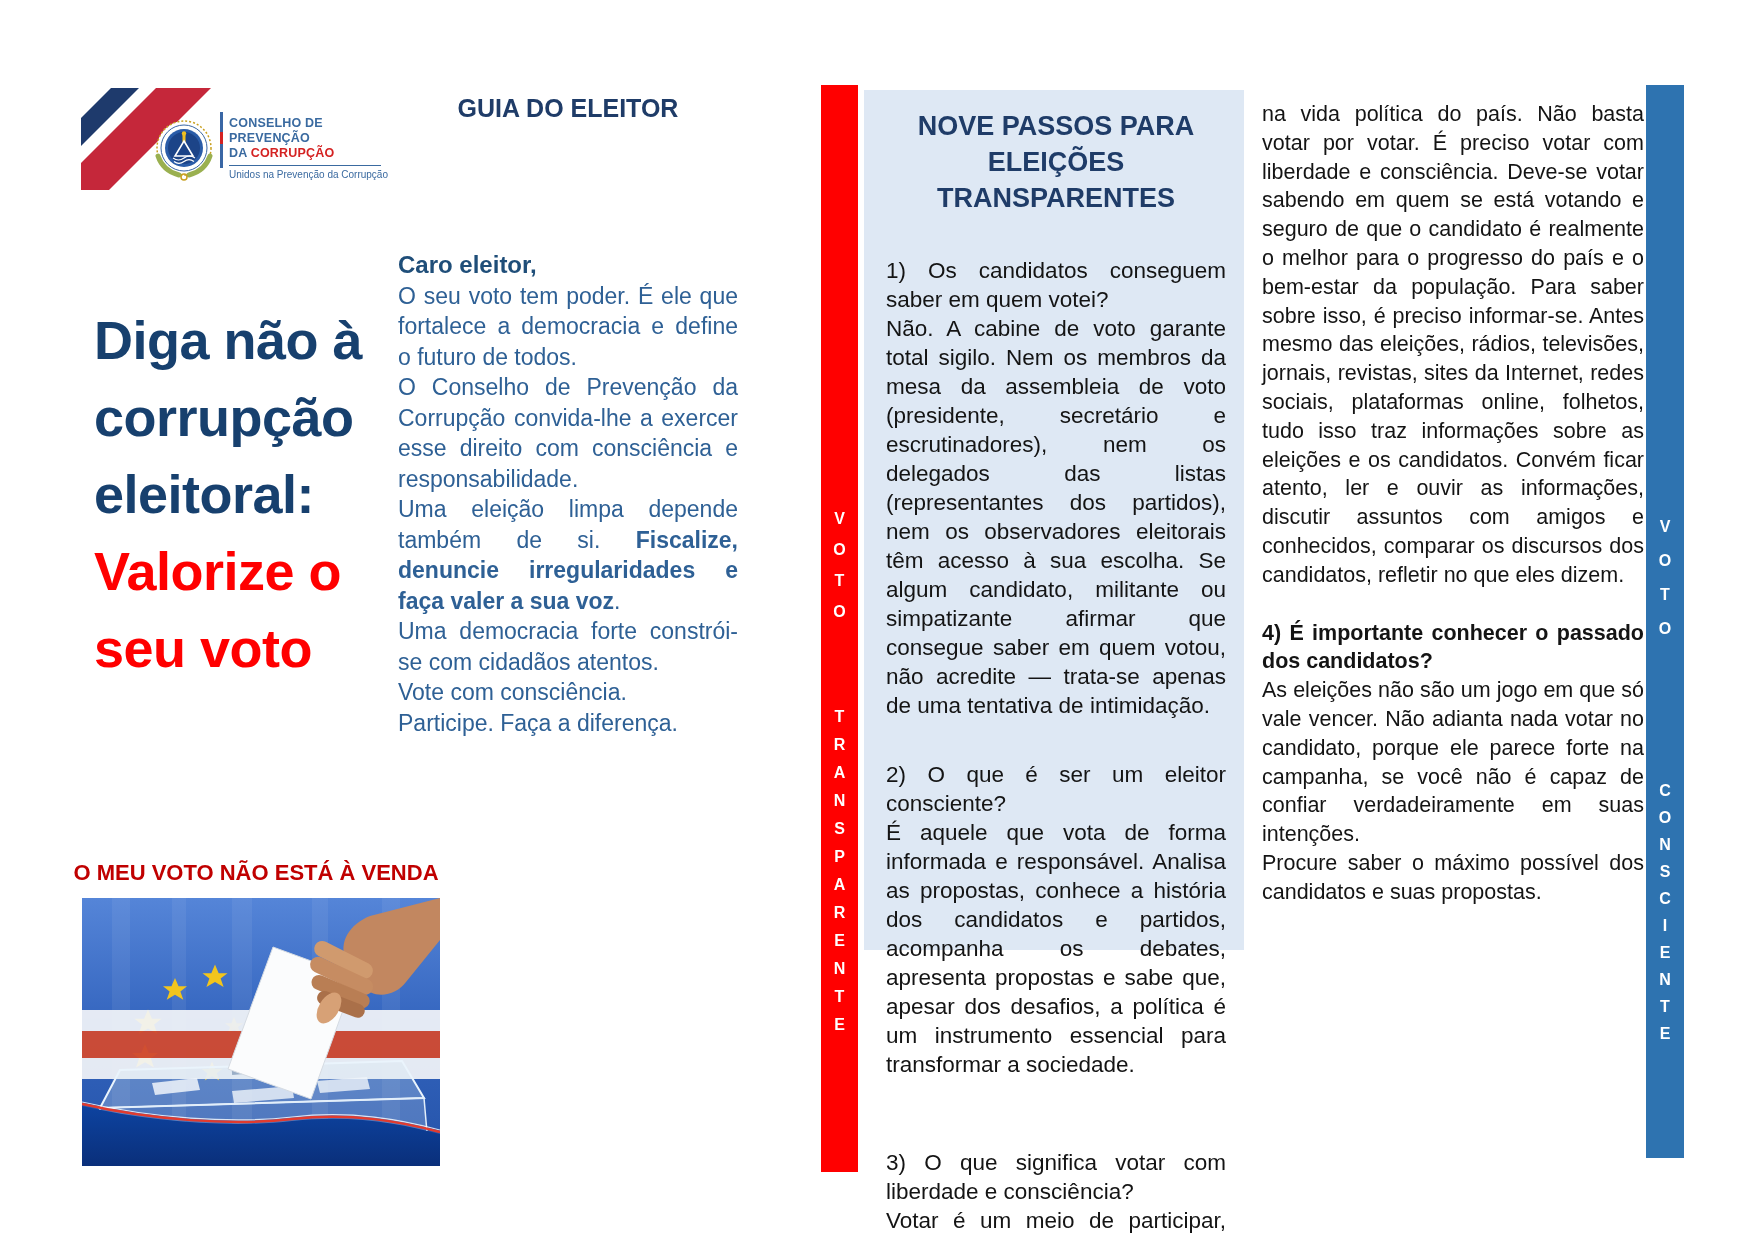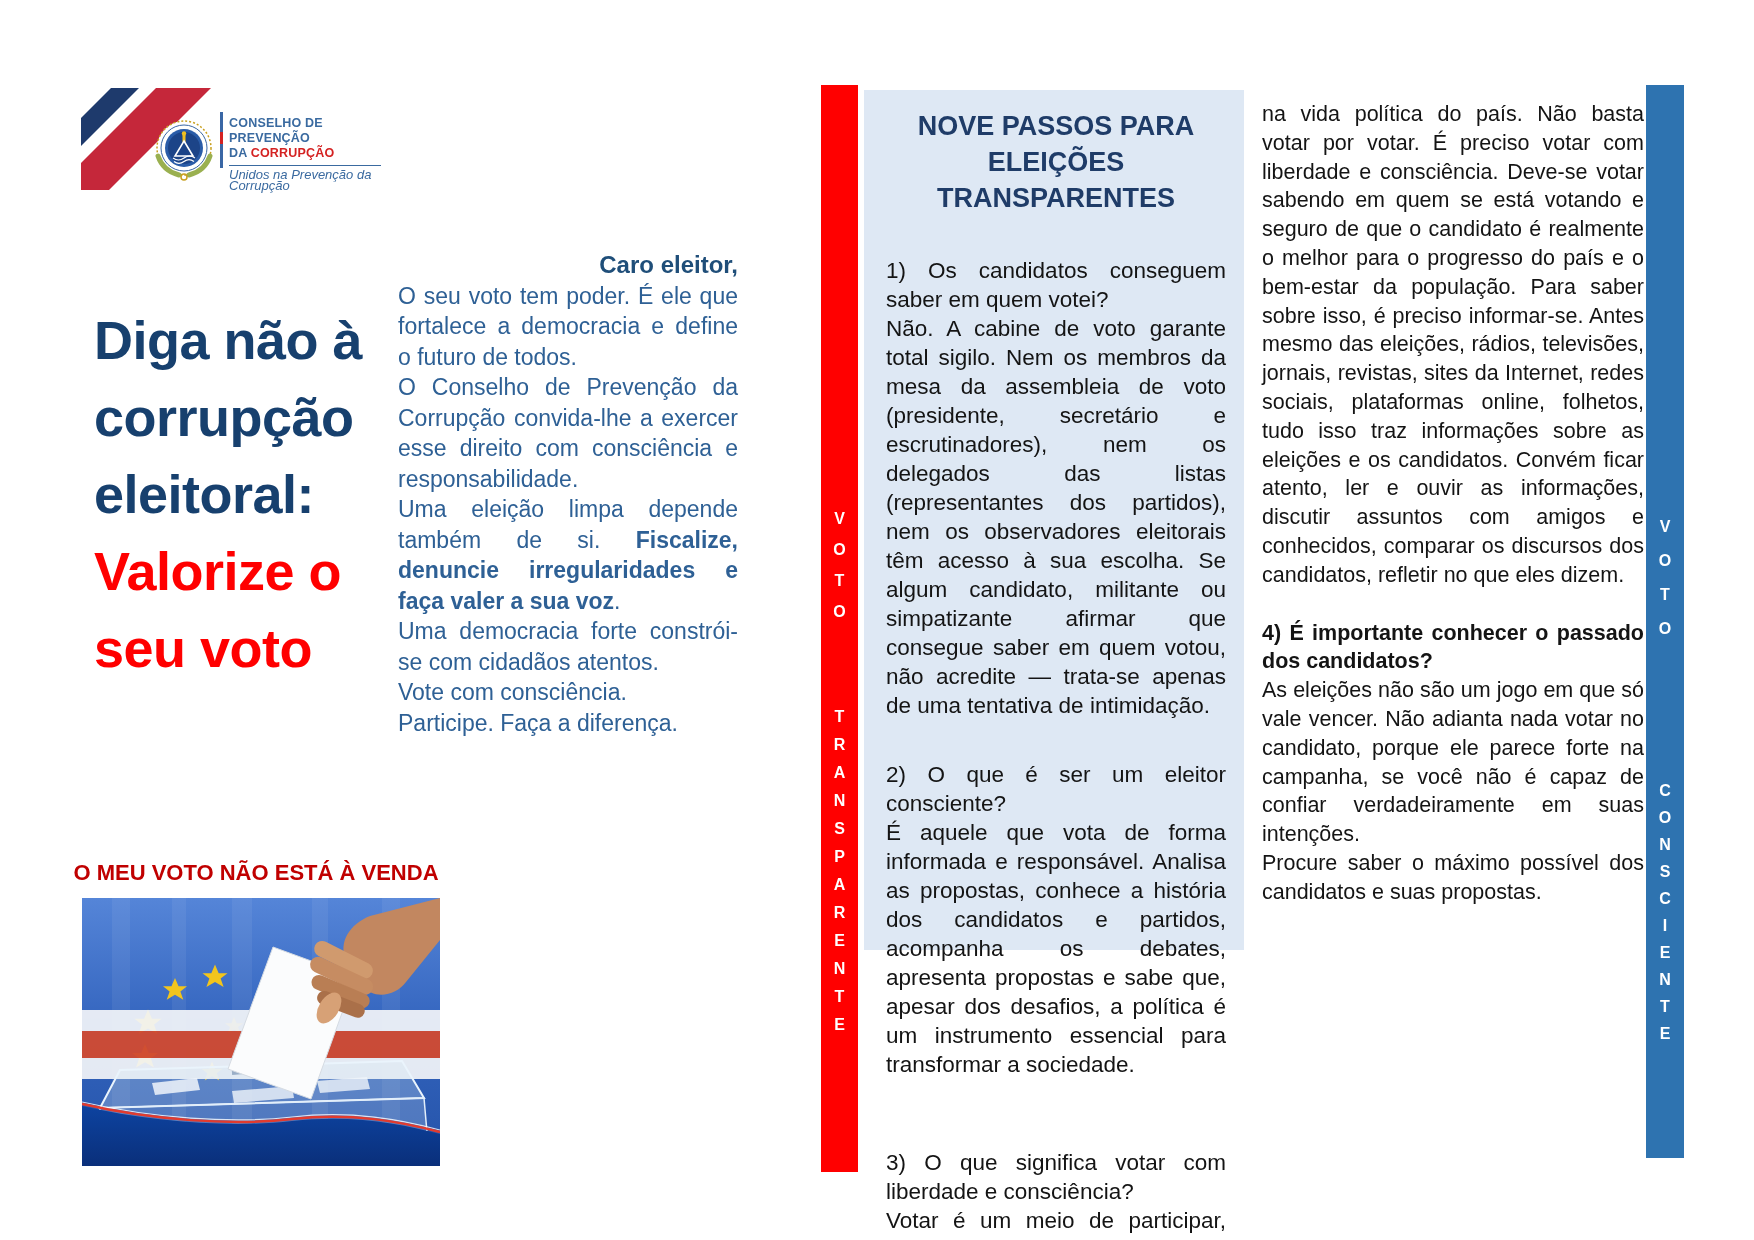--- a/index.html
+++ b/index.html
@@ -9,35 +9,35 @@
     --accent-red:#FF0000;--bar-blue:#2E73B0;--panel-bg:#DEE8F4;
     --navy:#1F3C68;--steel:#2E6095;--slogan-red:#C00000;--title-blue:#17406E;
   }
   
   .logo{position:absolute;left:81px;top:88px;width:305px;height:102px;}
   .logo svg{position:absolute;left:0;top:0;}
   .logo-text{position:absolute;left:148px;top:28px;width:160px;color:#3a6aa0;}
   .lt1,.lt2{font-size:12.5px;font-weight:bold;line-height:15px;letter-spacing:.2px;}
   .lt2 .red{color:#d42222;}
   .lt-rule{height:1px;background:#3a6aa0;margin:4px 0 3px 0;width:152px;}
-  .lt3{font-size:13px;line-height:11px;font-style:italic;}
+  .lt3{font-size:10px;line-height:11px;}
   
   .guia-header{position:absolute;left:398px;top:94px;width:340px;text-align:center;
     font-size:25px;font-weight:bold;color:var(--navy);}
   
   .big-title{position:absolute;left:94px;top:302px;font-size:54px;font-weight:bold;
     line-height:77px;color:var(--title-blue);letter-spacing:-.5px;}
   .big-title .red-line{color:var(--accent-red);}
   .slogan{position:absolute;left:70px;top:860px;width:372px;text-align:center;
     font-size:22px;font-weight:bold;color:var(--slogan-red);}
   .photo{position:absolute;left:82px;top:898px;width:358px;height:268px;}
   
   .mid-col{position:absolute;left:398px;top:250px;width:340px;color:var(--steel);
     font-size:23px;line-height:30.5px;text-align:justify;}
-  .salutation{font-weight:bold;color:#1F4E79;font-size:24px;margin:0 0 27px 0;text-align:right;}
+  .salutation{font-weight:bold;color:#1F4E79;font-size:24px;margin:0 0 27px 0;text-align:left;}
   .mid-col p{margin:0;}
   
   .vbar{position:absolute;top:85px;}
   .vbar-red{left:821px;width:37px;height:1087px;background:var(--accent-red);}
   .vbar-blue{left:1646px;width:38px;height:1073px;background:var(--bar-blue);}
   .vgroup{position:absolute;left:0;width:100%;}
   .vgroup div{text-align:center;color:#fff;font-weight:bold;font-size:16px;}
   .g-voto{top:418px}   .g-voto div{line-height:31px;}
   .g-trans{top:618px}  .g-trans div{line-height:28px;}
   .g-voto2{top:425px}  .g-voto2 div{line-height:34px;}
@@ -83,20 +83,21 @@
       <rect x="139" y="44" width="3" height="12" fill="#d42222"></rect>
     </svg>
     <div class="logo-text">
       <div class="lt1">CONSELHO DE PREVENÇÃO</div>
       <div class="lt2"><span>DA </span><span class="red">CORRUPÇÃO</span></div>
       <div class="lt-rule"></div>
       <div class="lt3">Unidos na Prevenção da Corrupção</div>
     </div>
   </div>
 
+  <div class="guia-header">GUIA DO ELEITOR</div>
 
   <div class="big-title">
     <div>Diga não à</div>
     <div>corrupção</div>
     <div>eleitoral:</div>
     <div class="red-line">Valorize o</div>
     <div class="red-line">seu voto</div>
   </div>
 
   <div class="slogan">O MEU VOTO NÃO ESTÁ À VENDA</div>

